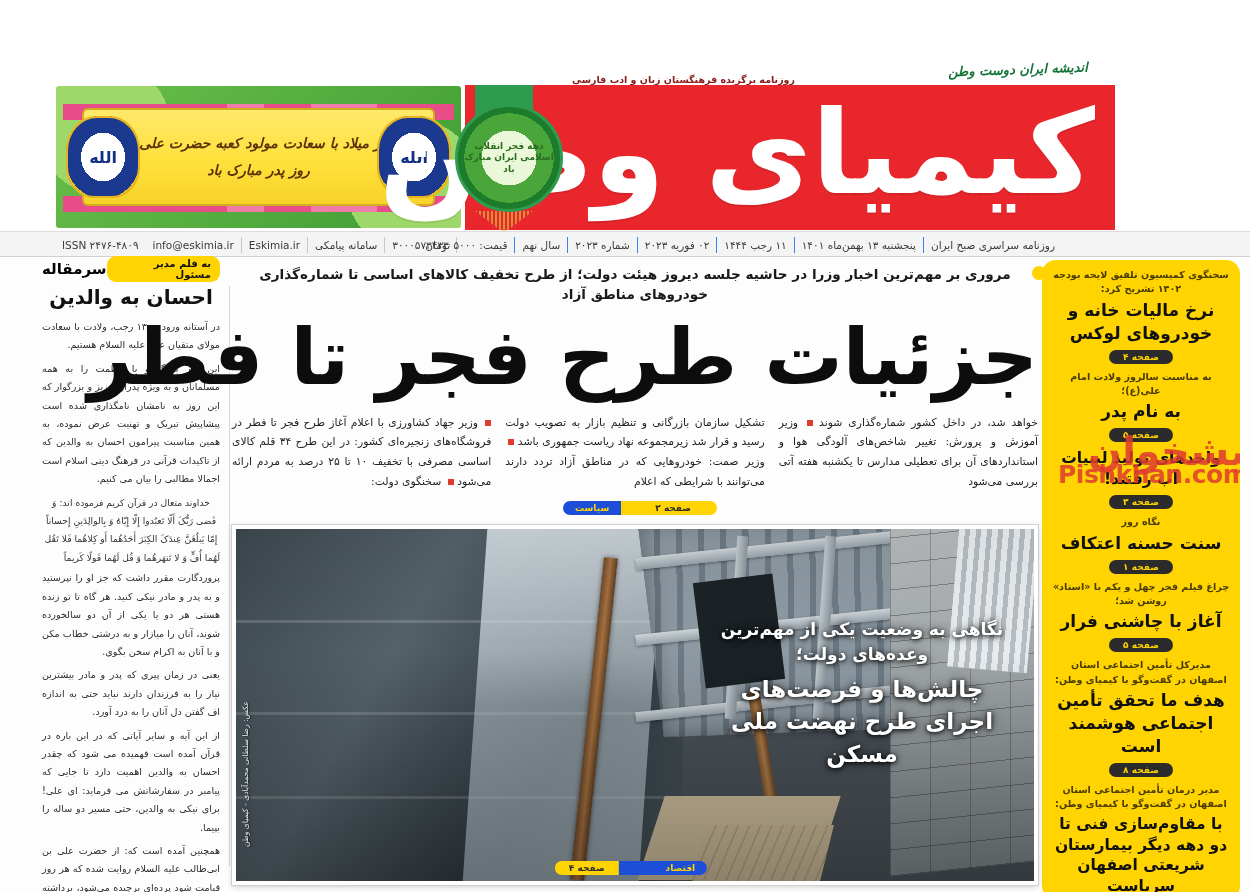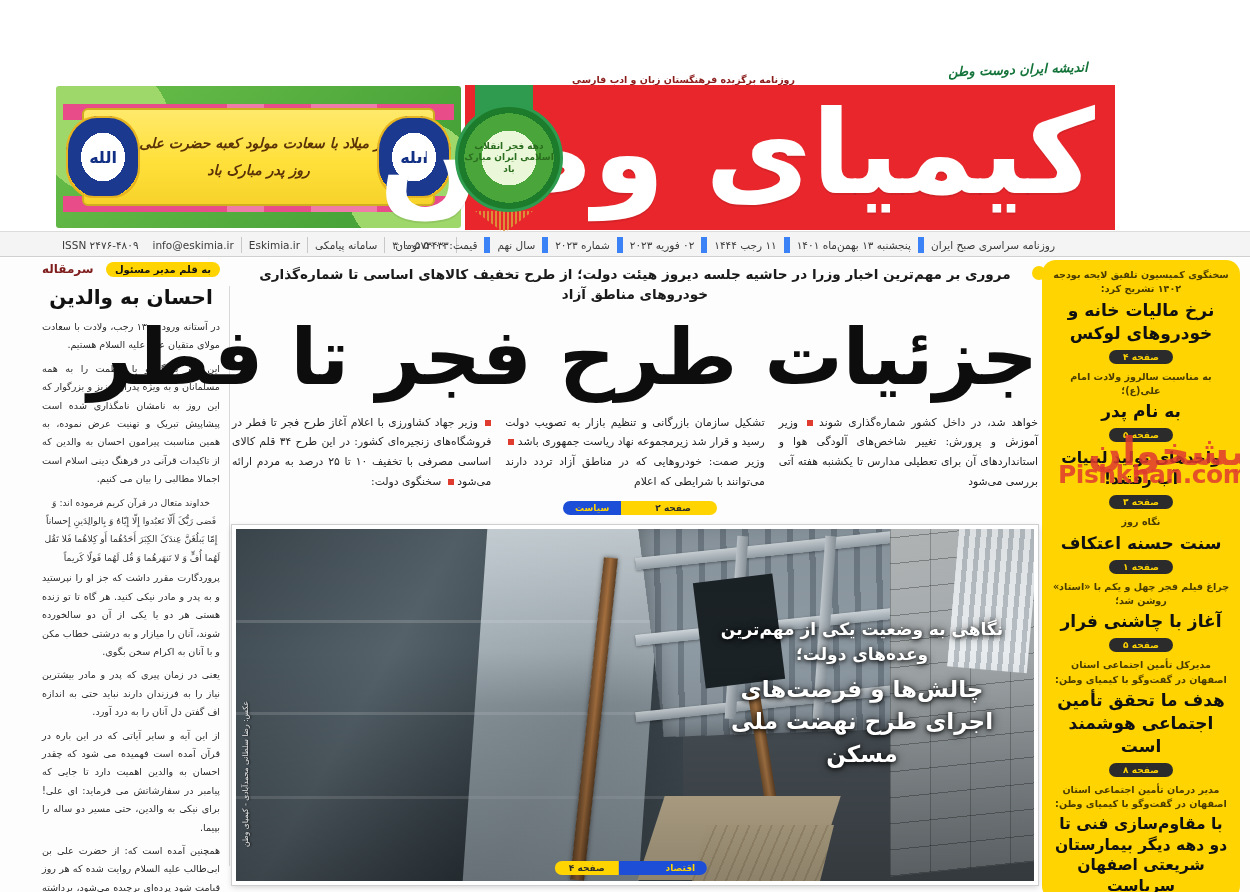--- a/index.html
+++ b/index.html
@@ -157,21 +157,21 @@
   }
   .info-left, .info-right {
     position: absolute; top: 0; height: 26px;
     display: flex; align-items: center; gap: 0;
     font-size: 10.5px; color: #3a3a3a; direction: rtl;
   }
   .info-right { right: 188px; }
   .info-left  { left: 55px; }
   .info-cell {
     padding: 0 7px; height: 16px; line-height: 16px;
-    border-left: 6px solid #3b82f6; white-space: nowrap;
+    border-left: 1px solid #3b82f6; white-space: nowrap;
   }
   .info-cell:last-child { border-left: none; }
   .info-left .info-cell { border-left: none; border-right: 1px solid #c8c8c8; }
   .info-left .info-cell:last-child { border-right: none; }
 
   
   .content {
     position: absolute; left: 0; top: 258px;
     width: 1250px; height: 634px;
     background: #fdfdfd;
@@ -232,21 +232,21 @@
   .edi-head {
     display: flex; align-items: center; justify-content: space-between;
     height: 18px; margin-bottom: 6px;
   }
   .edi-label {
     background: #ffd400; color: #111;
     font-size: 10px; font-weight: bold;
     padding: 2px 9px; border-radius: 9px;
   }
   .edi-sar {
-    color: #7f1d1d; font-size: 12px; font-weight: bold;
+    color: #000000; font-size: 15px; font-weight: bold;
   }
   .edi-title {
     font-size: 20px; font-weight: bold; color: #111;
     text-align: center; margin: 6px 0 8px; line-height: 1.3;
   }
   .edi-body {
     font-size: 9.6px; color: #2b2b2b; line-height: 1.92;
     text-align: justify; text-align-last: right;
   }
   .edi-body p { margin-bottom: 5px; }

